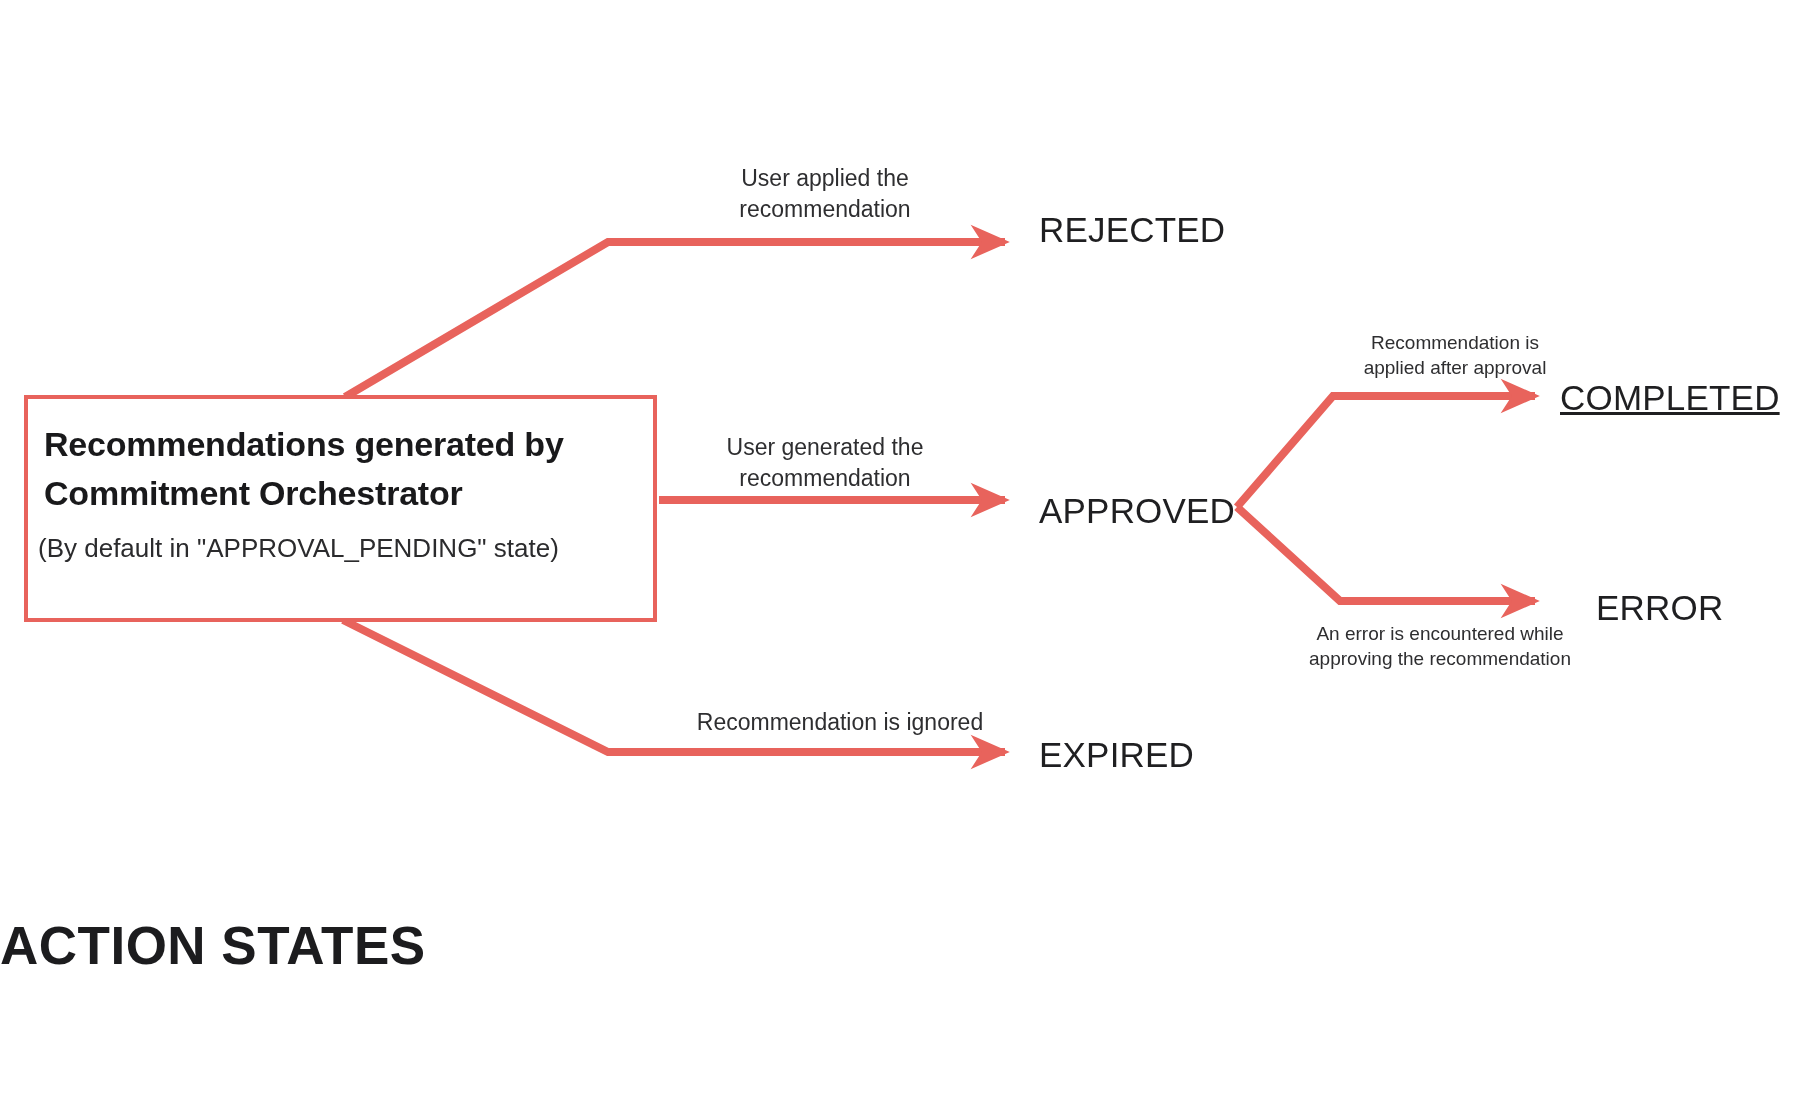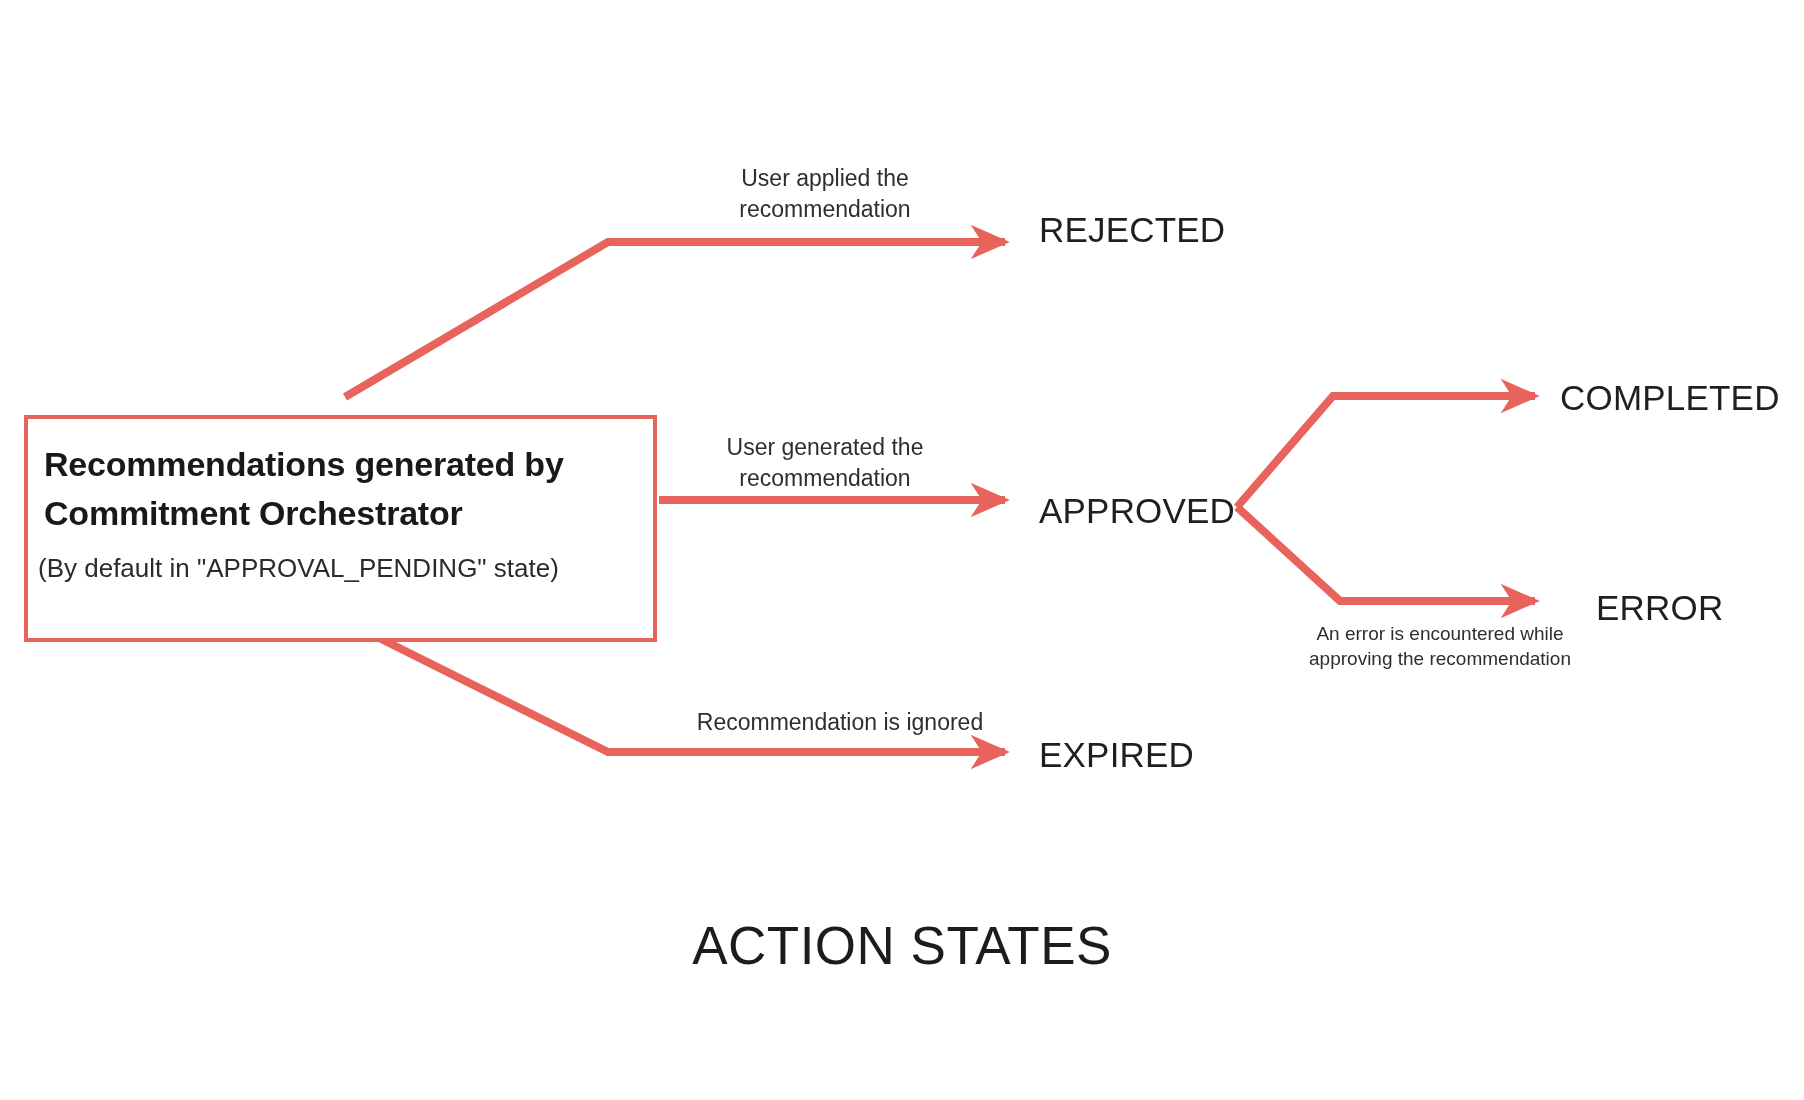--- a/index.html
+++ b/index.html
@@ -28,21 +28,20 @@
   .source-box {
     position: absolute;
     left: 24px;
     top: 395px;
     width: 633px;
     height: 227px;
     box-sizing: border-box;
     border: 4px solid #e8635c;
     background: #ffffff;
     z-index: 3;
-    margin-top: 20px;
   }
   .source-title {
     position: absolute;
     left: 16px;
     top: 21px;
     width: 600px;
     font-size: 34px;
     font-weight: bold;
     line-height: 1.45;
     color: #19191b;
@@ -81,23 +80,22 @@
   }
   .edge-label.big   { font-size: 23px; }
   .edge-label.small { font-size: 19px; }
 
   
   .diagram-title {
     position: absolute;
     left: 0;
     top: 915px;
     width: 1804px;
-    text-align: center;
     font-size: 53px;
-    font-weight: normal;
+    font-weight: bold;
     letter-spacing: 0.5px;
     color: #1c1c1e;
     z-index: 3;
   }
 </style>
 </head>
 <body>
 
 <div id="canvas">
 
@@ -123,31 +121,33 @@
     <div class="source-title">Recommendations generated by Commitment Orchestrator</div>
     <div class="source-sub">(By default in "APPROVAL_PENDING" state)</div>
   </div>
 
   <div class="state-label" style="left:1039px; top:210px;">REJECTED</div>
 
   <div class="state-label" style="left:1039px; top:491px;">APPROVED</div>
 
   <div class="state-label" style="left:1039px; top:735px;">EXPIRED</div>
 
-  <div class="state-label" style="left:1560px; top:378px;">COMPLETED</div>
+  <div class="state-label" style="left:1560px; top:378px;text-decoration:underline;">COMPLETED</div>
 
   <div class="state-label" style="left:1583px; top:588px;margin-left:13px;">ERROR</div>
 
   <div class="edge-label big" style="left:650px; top:163px; width:350px;">User applied the
 recommendation</div>
 
   <div class="edge-label big" style="left:650px; top:432px; width:350px;">User generated the
 recommendation</div>
 
   <div class="edge-label big" style="left:615px; top:707px; width:450px;text-align:center;">Recommendation is ignored</div>
 
+  <div class="edge-label small" style="left:1300px; top:330px; width:310px;">Recommendation is
+applied after approval</div>
 
   <div class="edge-label small" style="left:1250px; top:621px; width:380px;">An error is encountered while
 approving the recommendation</div>
 
   <div class="diagram-title">ACTION STATES</div>
 
 </div>
 
 </body></html>

